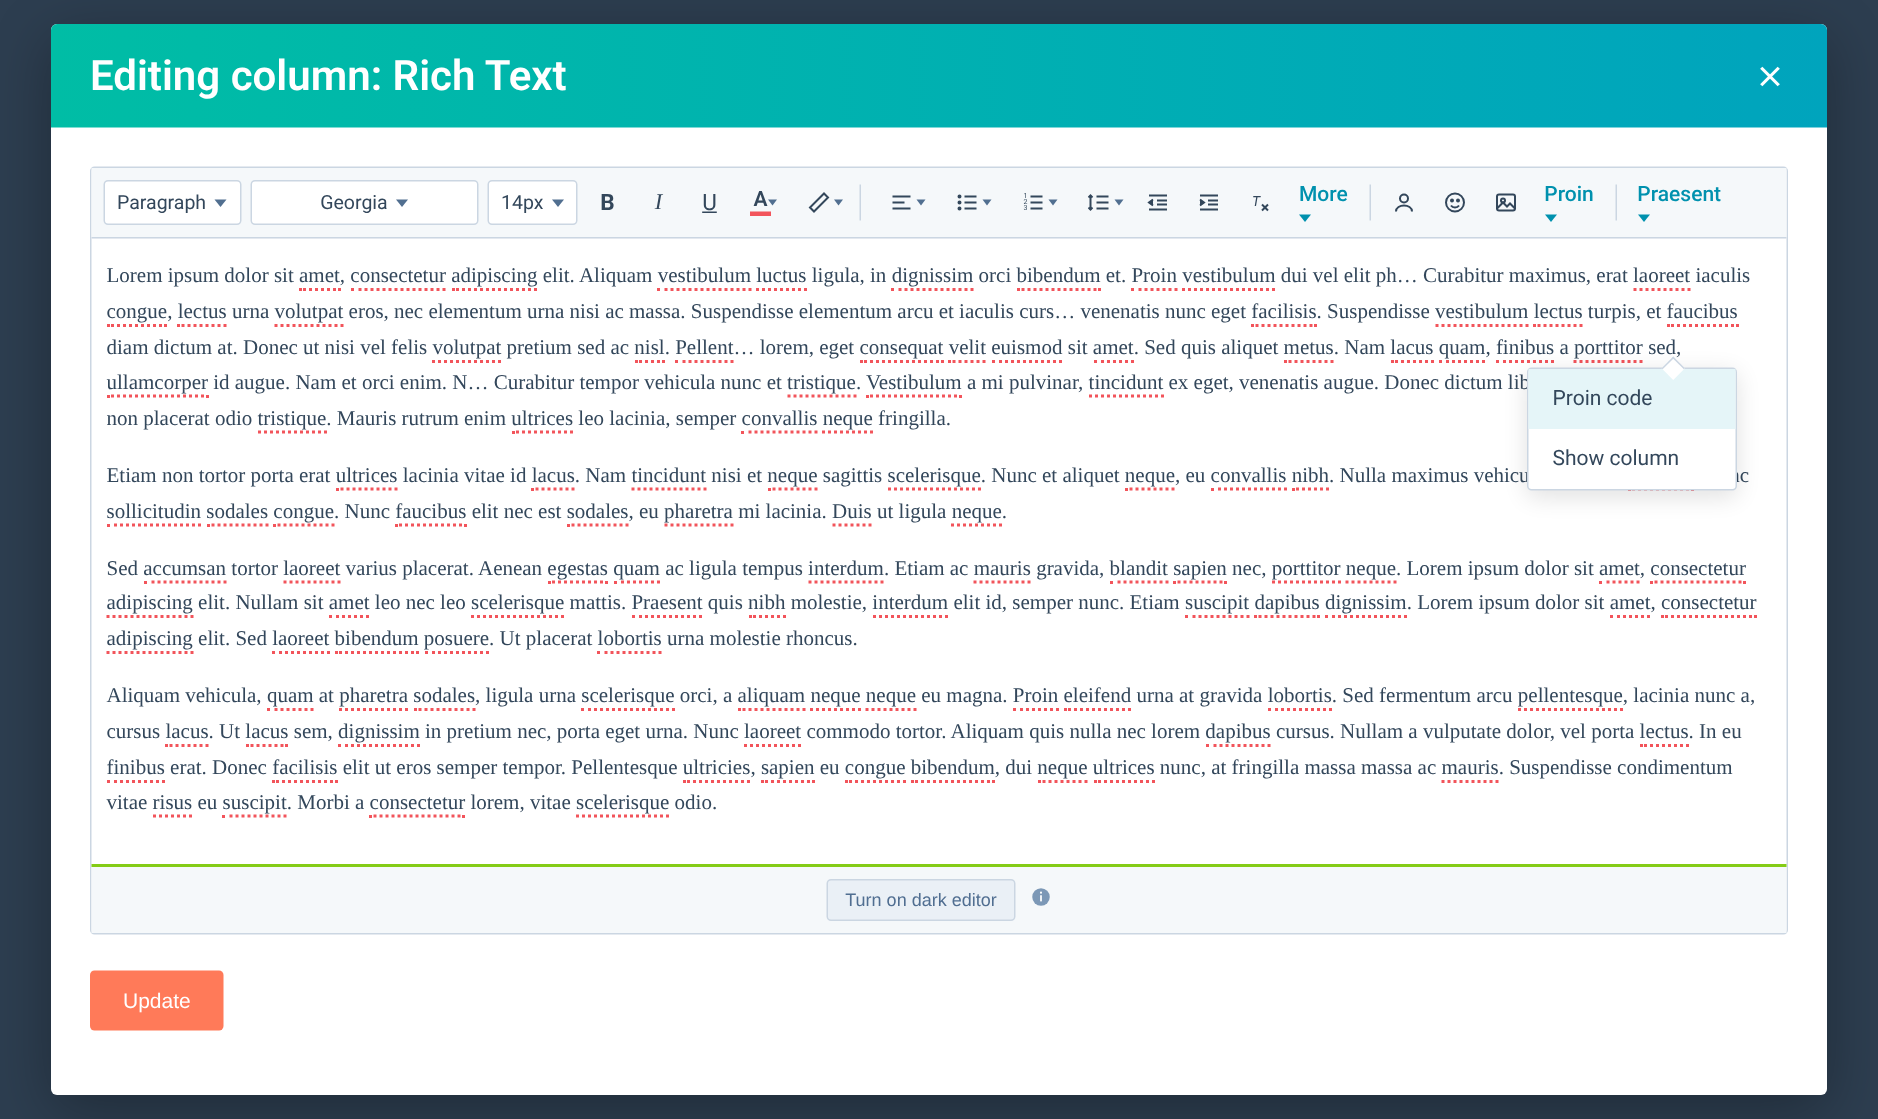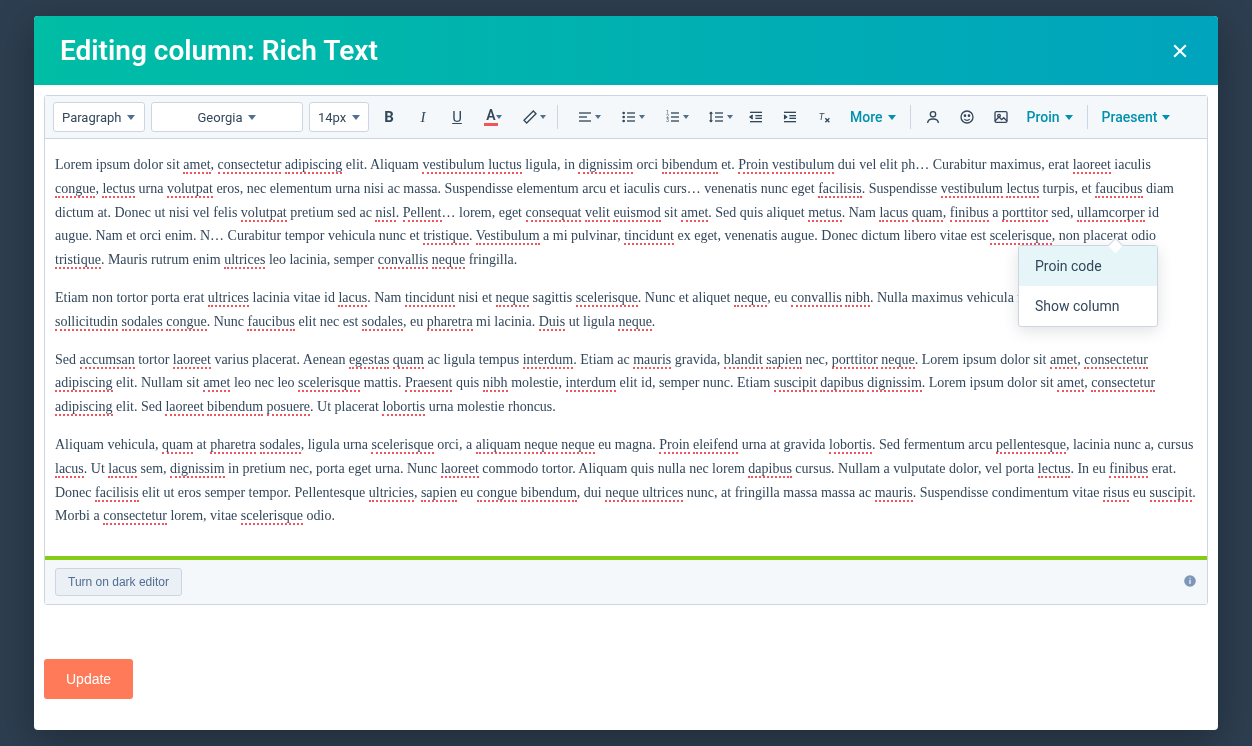--- a/index.html
+++ b/index.html
@@ -42,25 +42,24 @@
       line-height: 1;
       color: #fff;
       width: 24px;
       height: 24px;
       display: flex;
       align-items: center;
       justify-content: center;
     }
     .modal-body {
       flex: 1;
-      padding: 10px;
+      padding: 26px;
       display: flex;
       flex-direction: column;
       position: relative;
-      gap: 30px;
     }
     .editor-wrapper {
       border: 1px solid #cbd6e2;
       border-radius: 3px;
       display: flex;
       flex-direction: column;
     }
     .toolbar {
       background: #f5f8fa;
       border-bottom: 1px solid #cbd6e2;
@@ -118,43 +117,44 @@
       background: #cbd6e2;
       margin: 0 2px;
     }
     .toolbar-link {
       color: #0091ae;
       font-size: 14px;
       font-weight: 500;
       cursor: pointer;
       padding: 4px 6px;
       display: flex;
-      align-items: center;
+      align-items: flex-start;
       gap: 5px;
+      flex-direction: column;
     }
     .editor-content {
       padding: 14px 10px;
       font-family: Georgia, serif;
       font-size: 14px;
       line-height: 1.7;
       color: #33475b;
       min-height: 380px;
     }
     .editor-content p {
       margin-bottom: 14px;
     }
     .spell {
       border-bottom: 2px dotted #f2545b;
     }
     .editor-footer {
       background: #f5f8fa;
-      border-top: 4px solid #84cc16;
+      border-top: 2px solid #84cc16;
       padding: 8px 10px;
       display: flex;
-      justify-content: space-between;
+      justify-content: center;
       align-items: center;
       gap: 10px;
     }
     .dark-editor-btn {
       background: #eaf0f6;
       border: 1px solid #cbd6e2;
       color: #506e91;
       font-size: 12px;
       padding: 6px 12px;
       border-radius: 3px;

